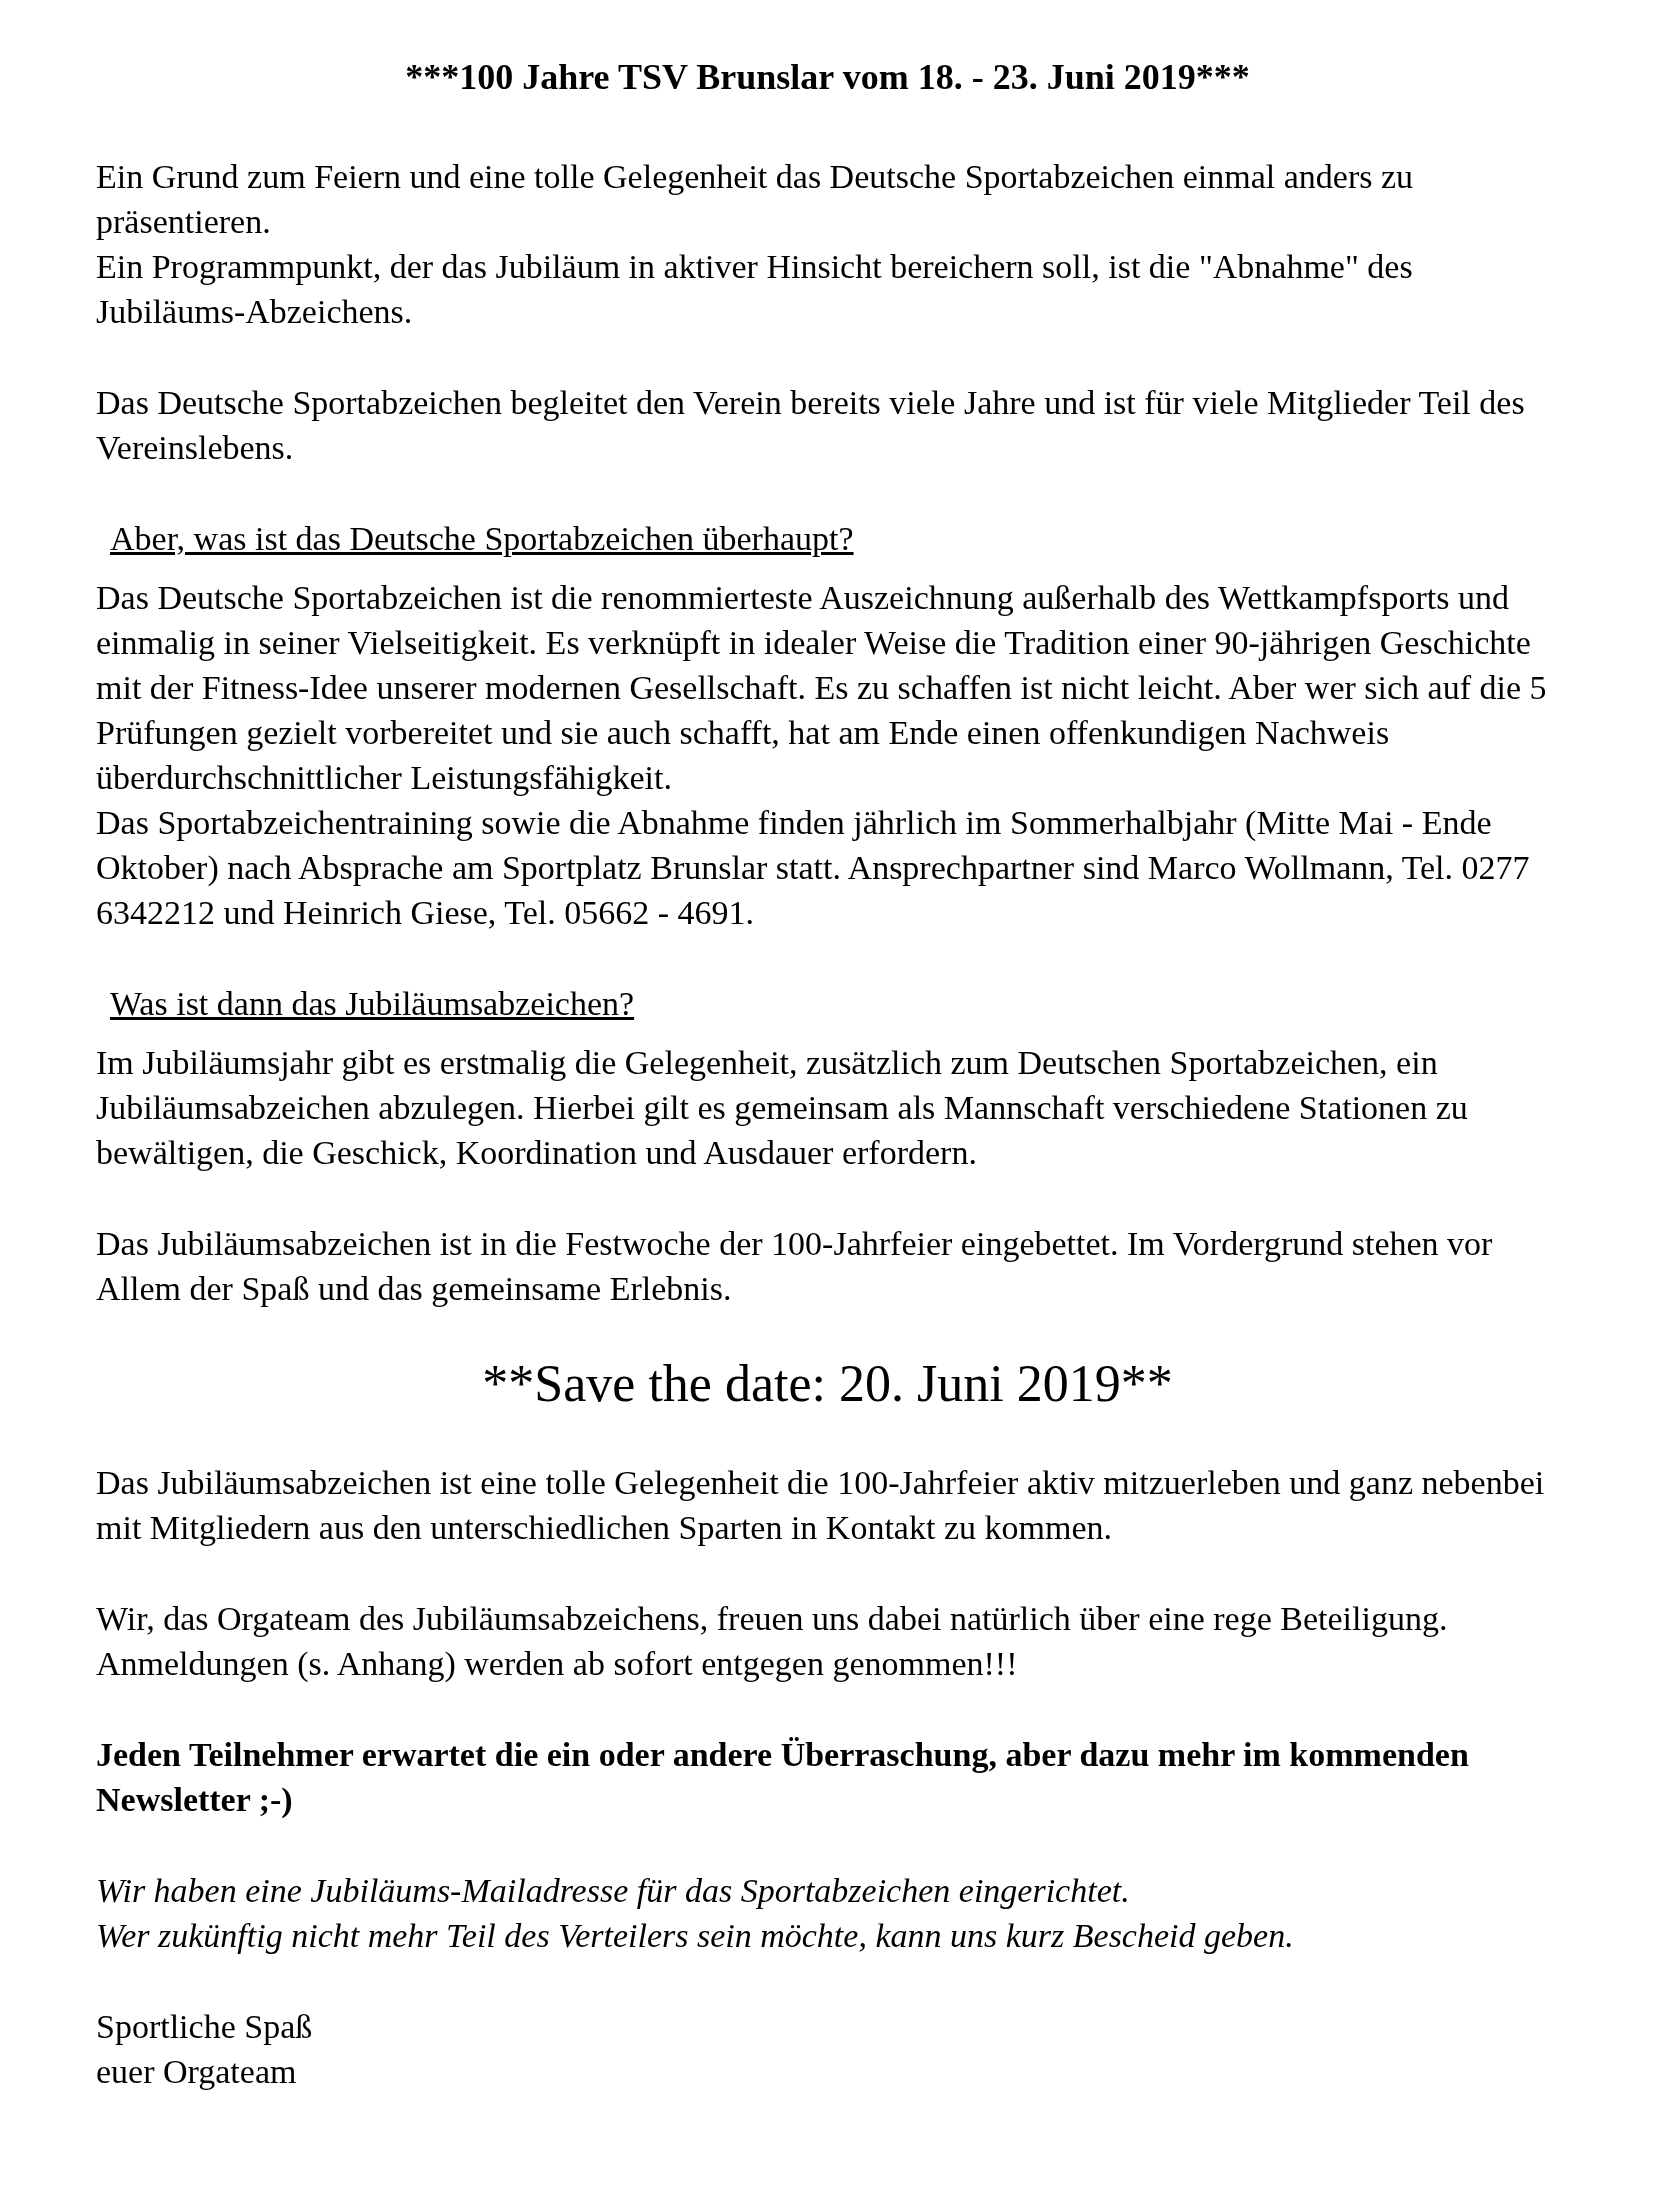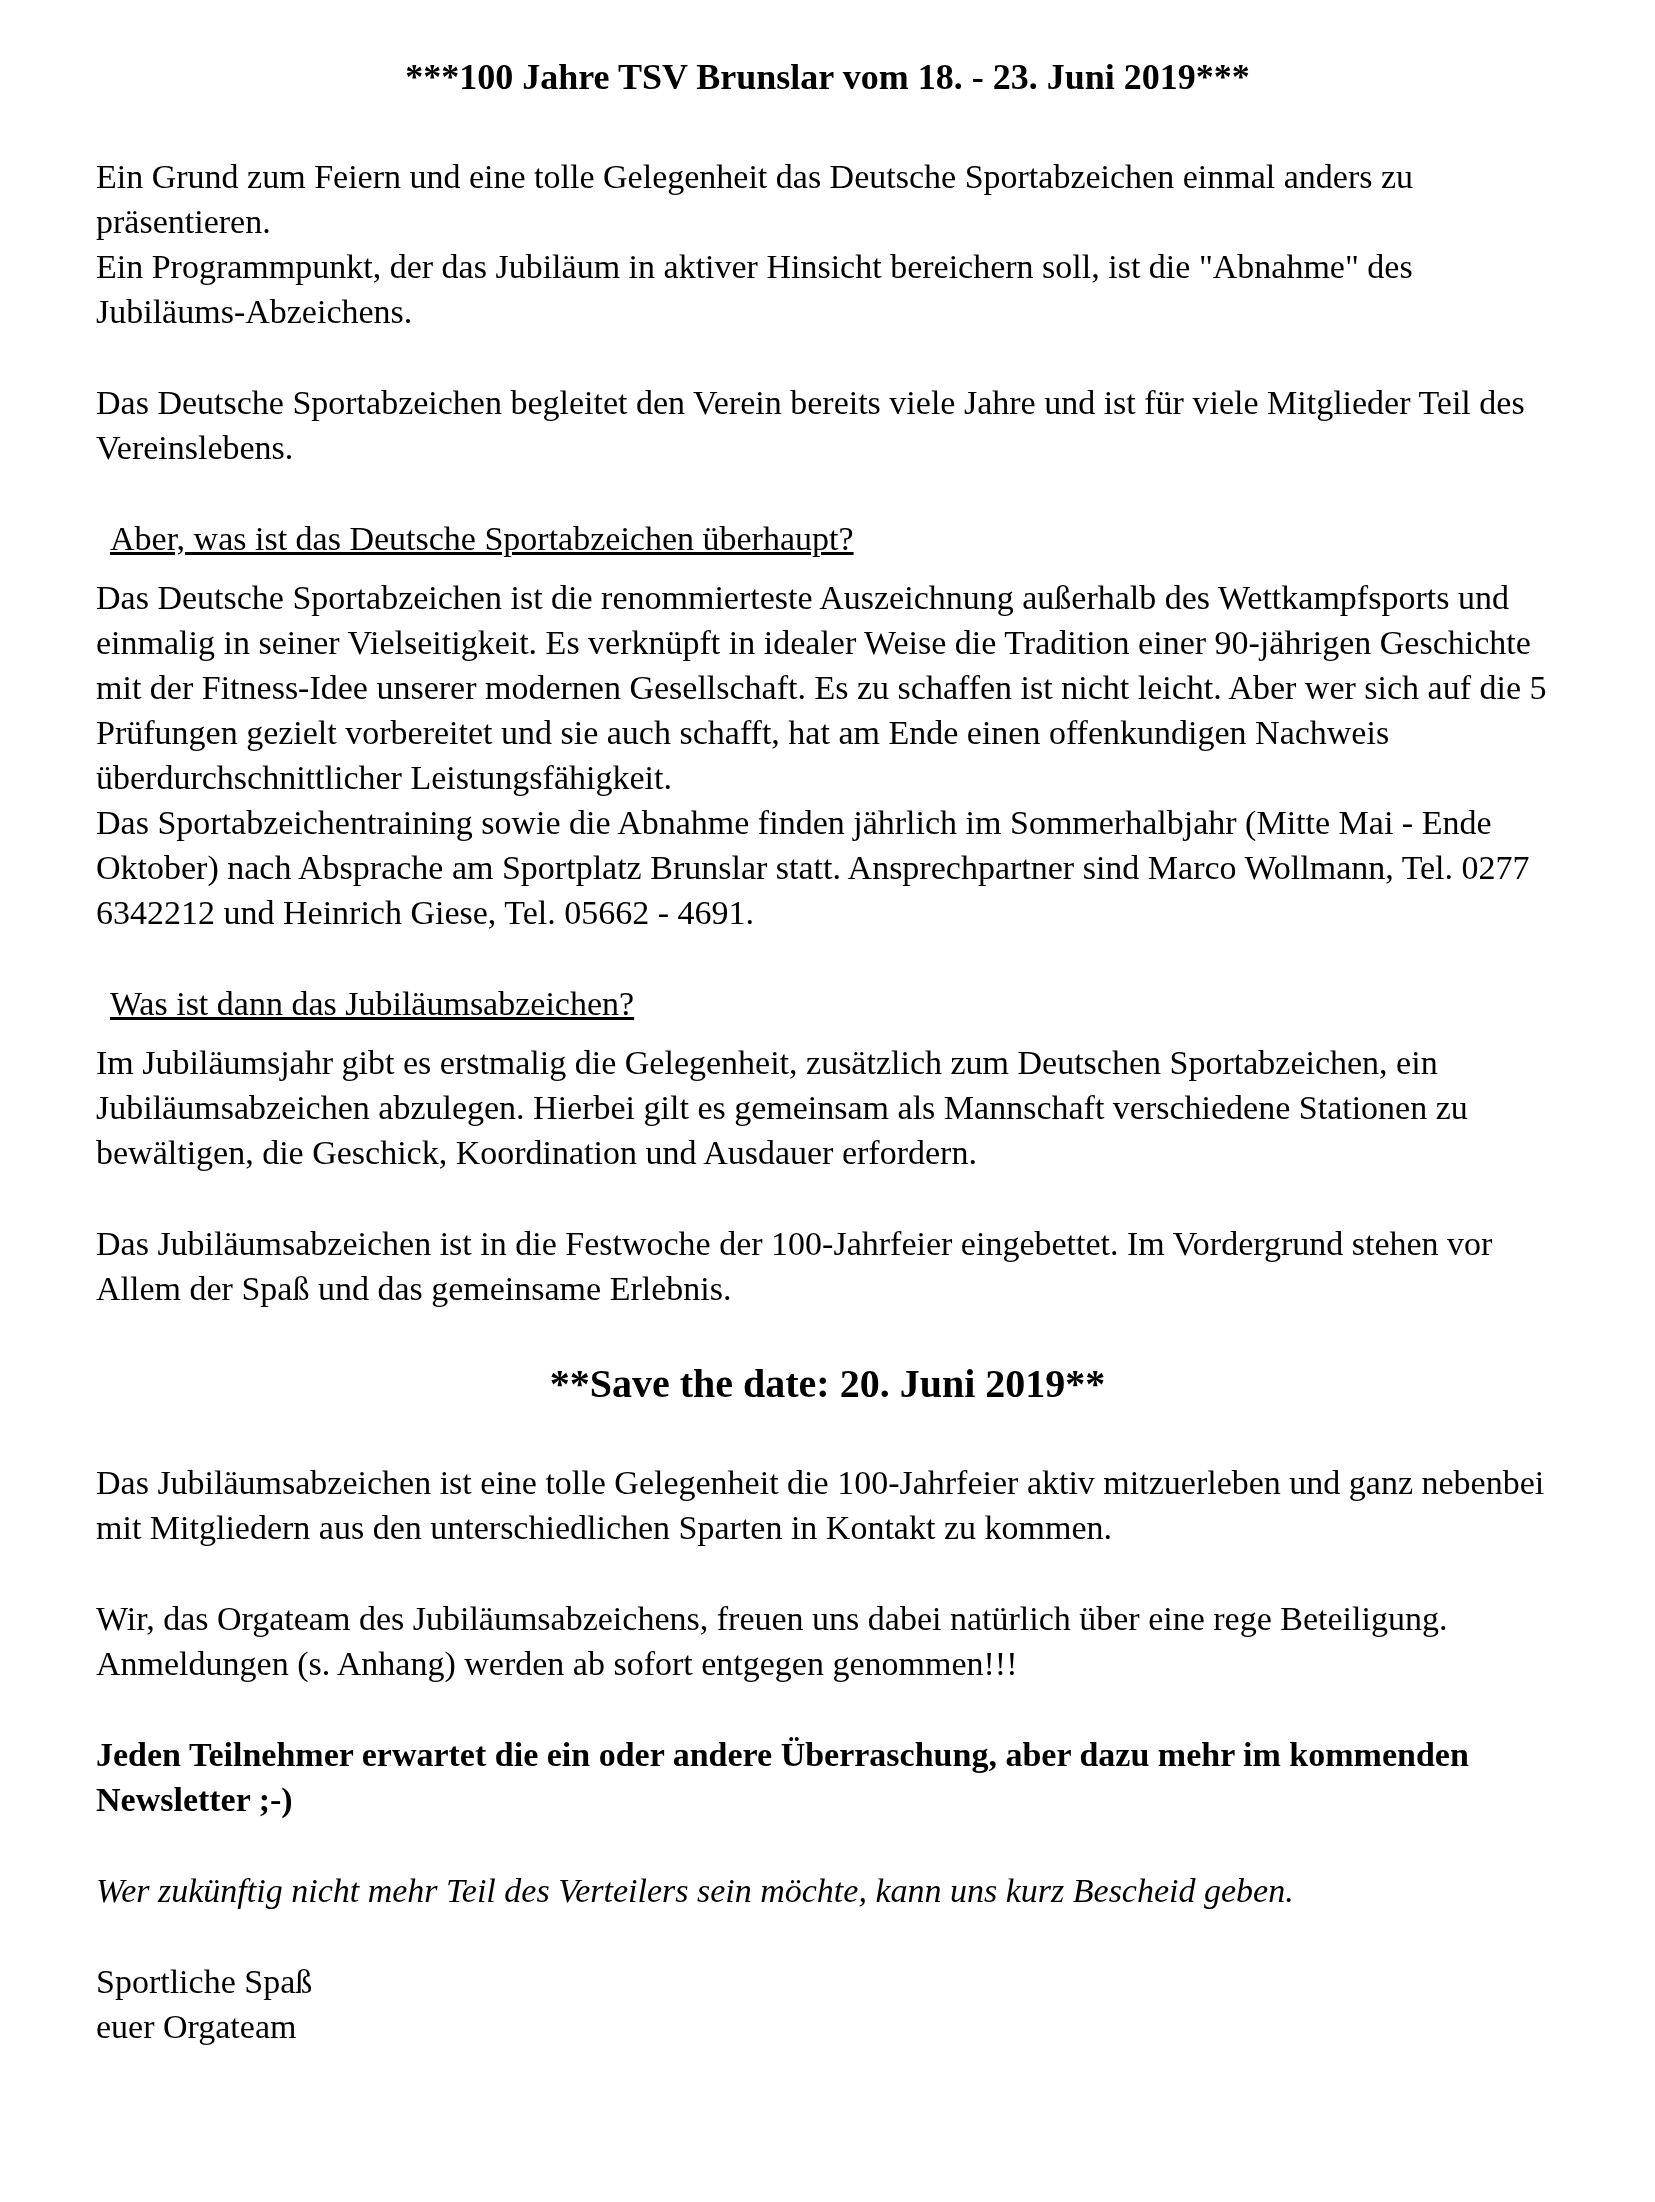--- a/index.html
+++ b/index.html
@@ -36,22 +36,22 @@
     padding: 0;
   }
   .heading-underline {
     text-decoration: underline;
     margin: 14px;
     font-weight: normal;
     font-size: 34px;
     line-height: 45px;
   }
   .section-heading {
-    font-size: 40px;
-    font-weight: bold;
+    font-size: 52px;
+    font-weight: normal;
     text-align: center;
     line-height: 53px;
     margin: 0 0 50px 0;
   }
   .bold-para p { font-weight: bold; }
   .italic-para p { font-style: italic; }
   .closing { margin: 0; }
 </style>
 </head>
 <body>
@@ -95,20 +95,21 @@
   <div class="para">
     <p>Wir, das Orgateam des Jubiläumsabzeichens, freuen uns dabei natürlich über eine rege Beteiligung.</p>
     <p>Anmeldungen (s. Anhang) werden ab sofort entgegen genommen!!!</p>
   </div>
 
   <div class="para bold-para">
     <p>Jeden Teilnehmer erwartet die ein oder andere Überraschung, aber dazu mehr im kommenden Newsletter ;-)</p>
   </div>
 
   <div class="para italic-para">
+    <p>Wir haben eine Jubiläums-Mailadresse für das Sportabzeichen eingerichtet.</p>
     <p>Wer zukünftig nicht mehr Teil des Verteilers sein möchte, kann uns kurz Bescheid geben.</p>
   </div>
 
   <div class="para closing">
     <p>Sportliche Spaß</p>
     <p>euer Orgateam</p>
   </div>
 
 </div>
 

